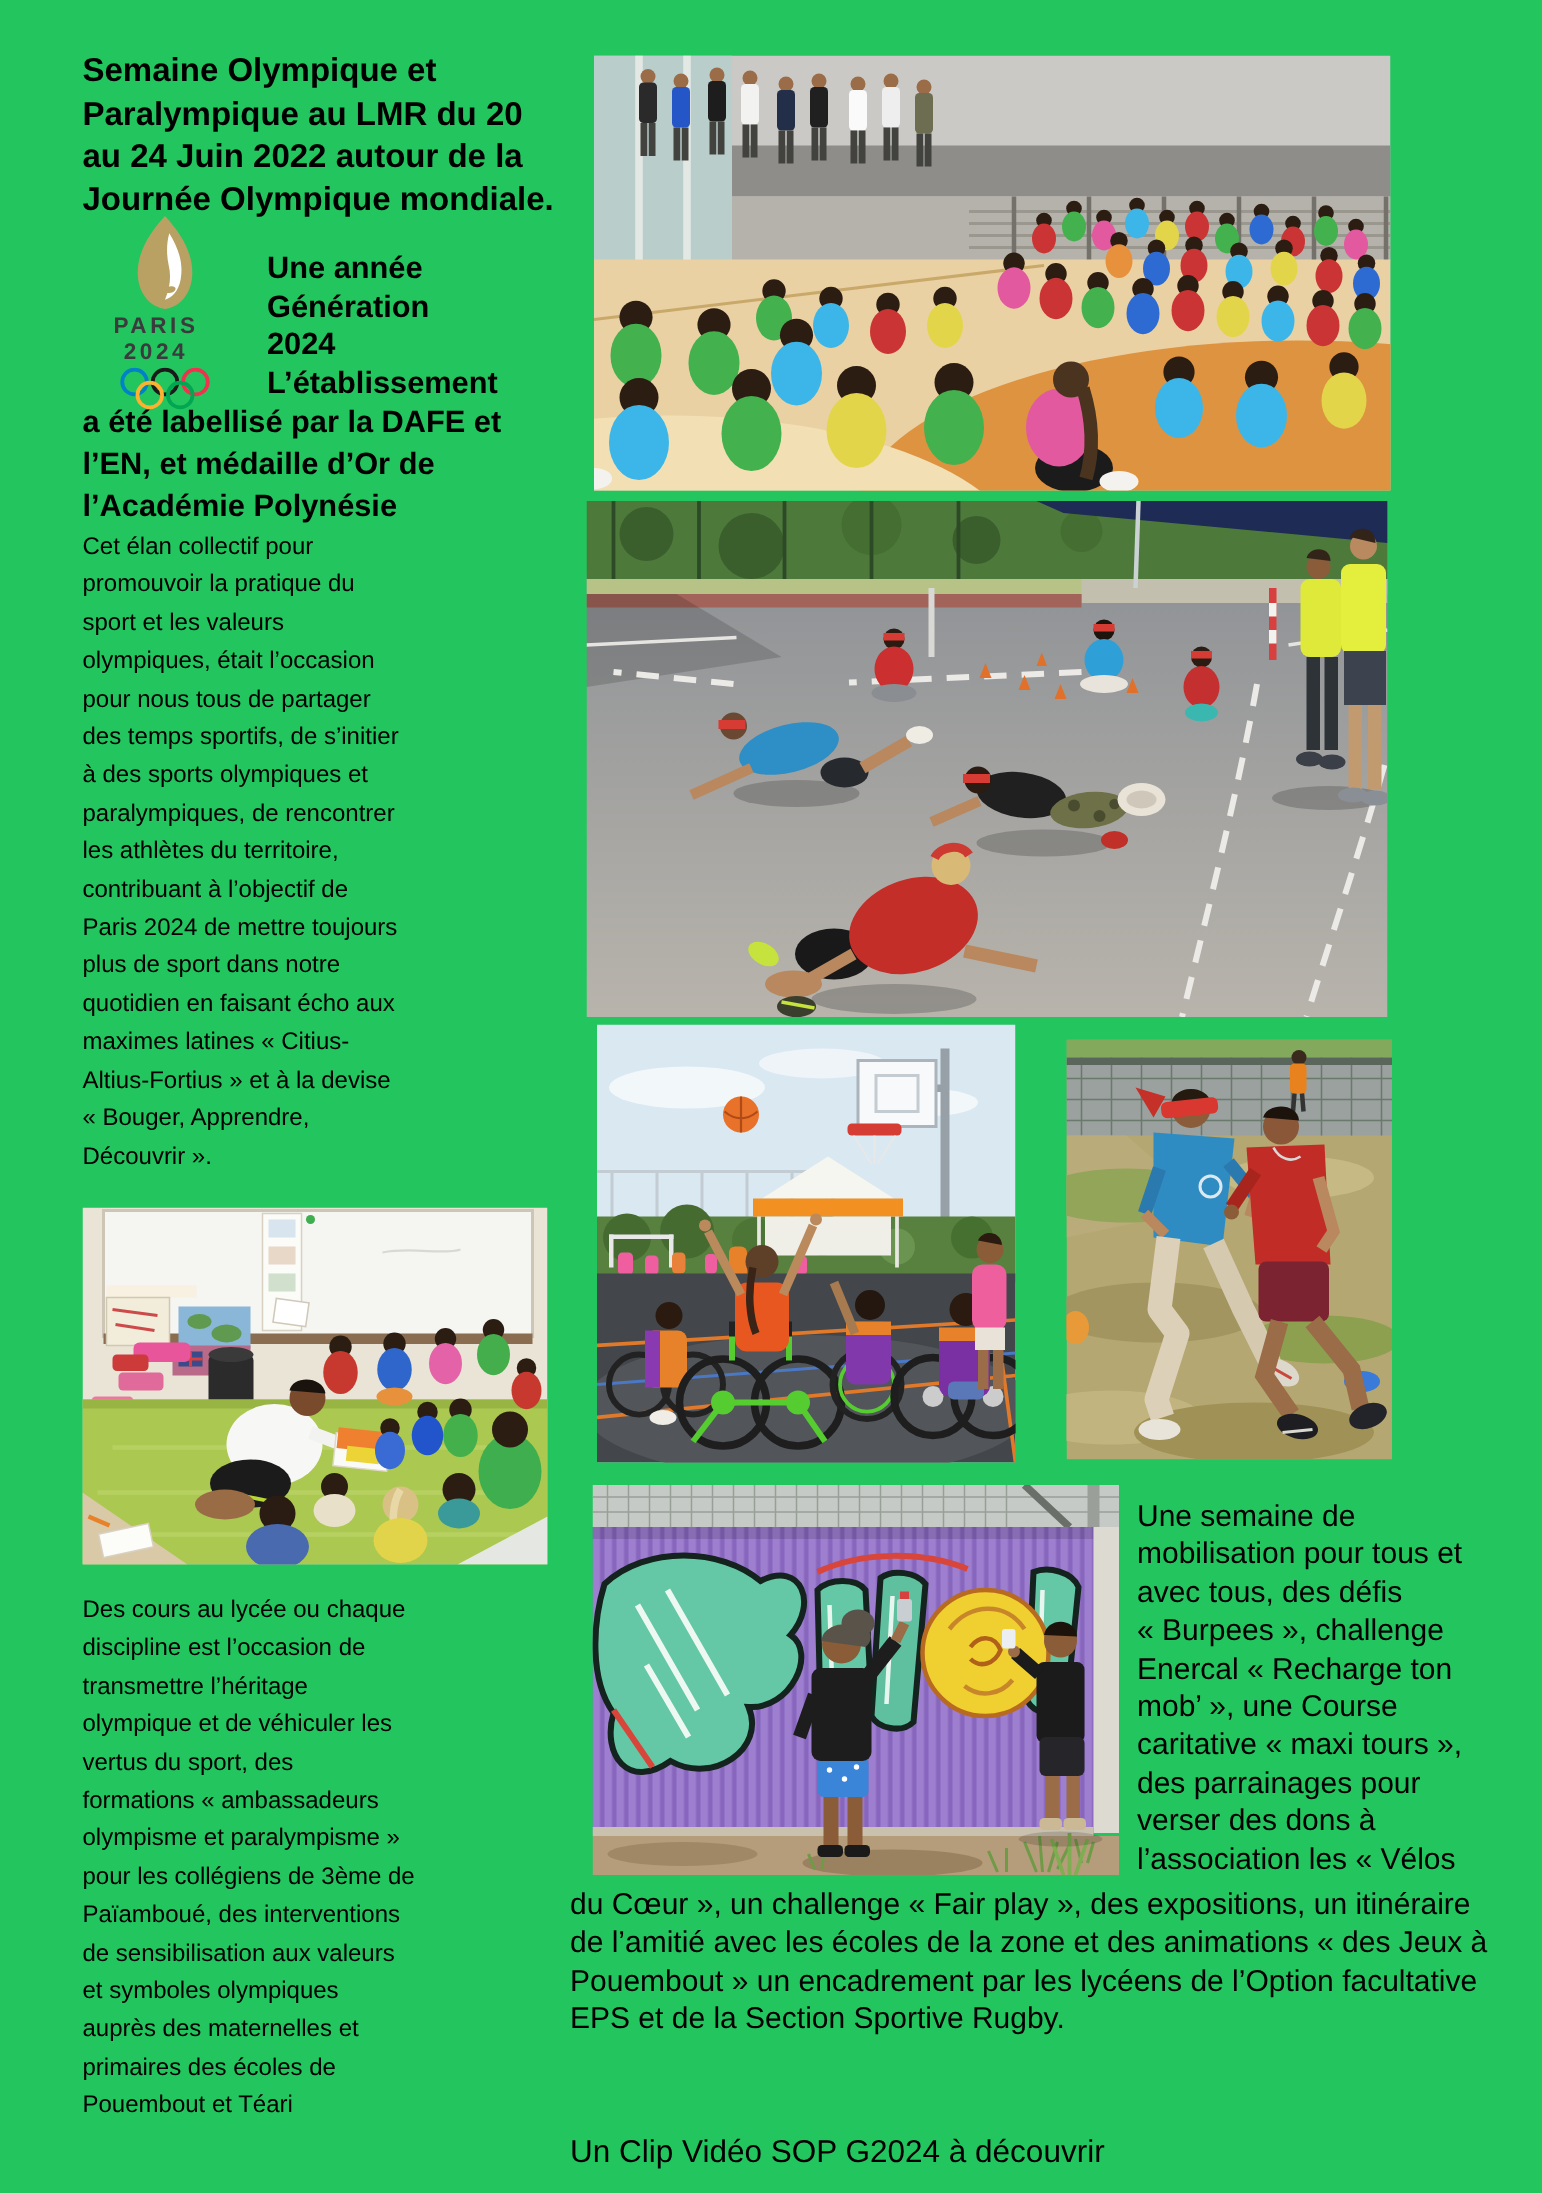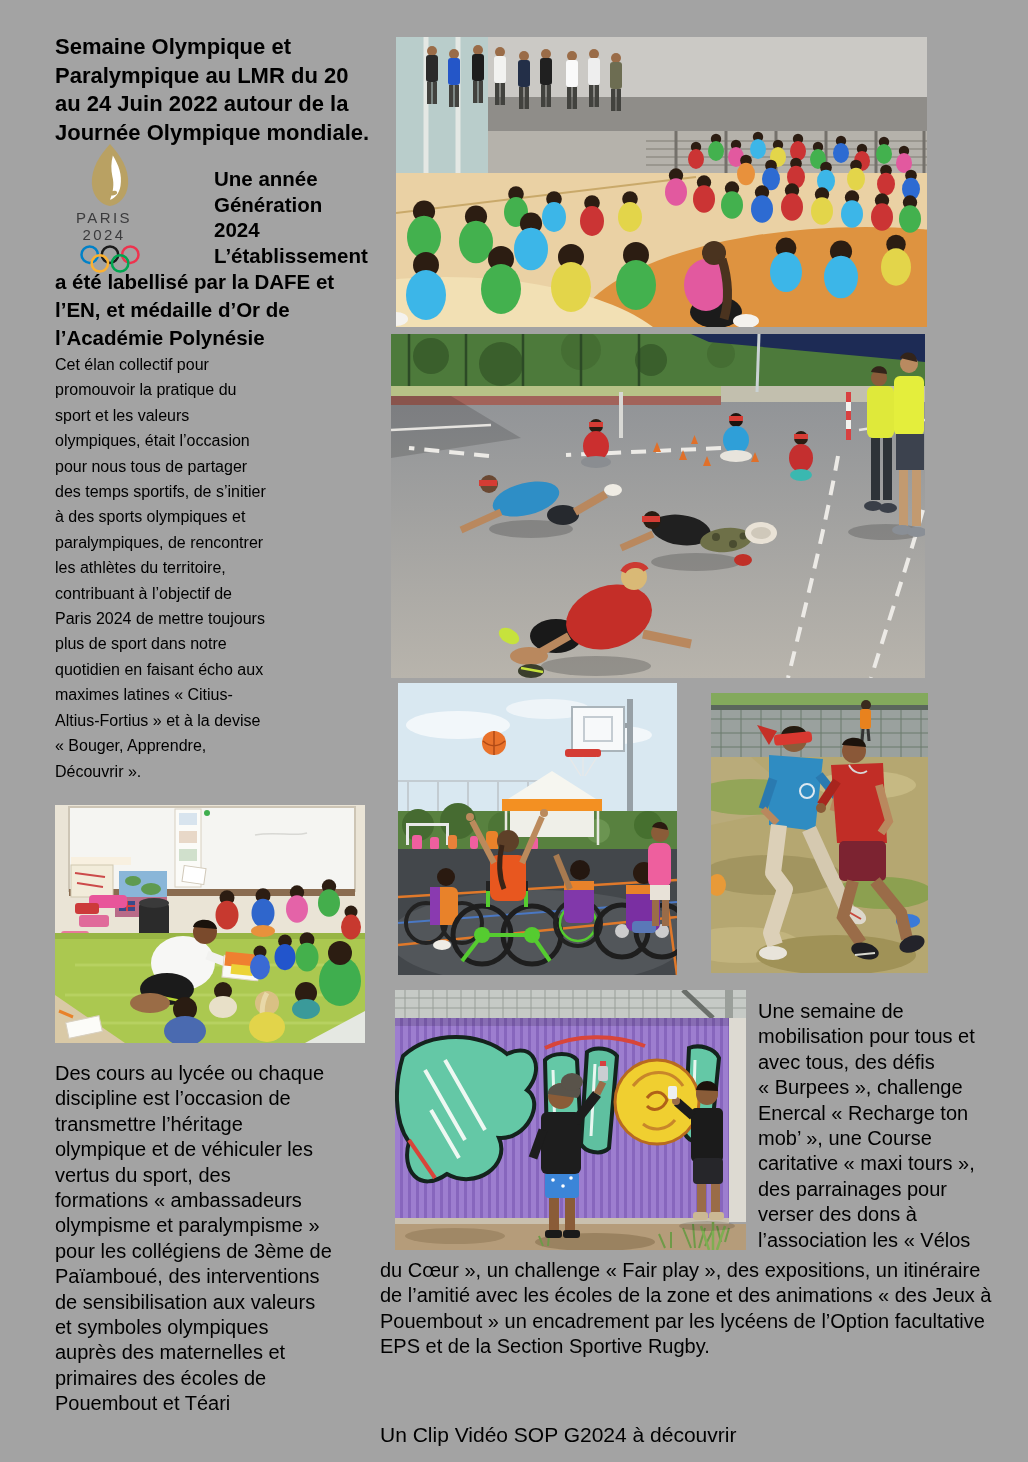--- a/index.html
+++ b/index.html
@@ -1,29 +1,29 @@
 <!DOCTYPE html>
 <html><head>
 <meta charset="utf-8">
 <style>
   html,body{margin:0;padding:0;background:#ffffff;}
-  .page{position:relative;width:1028px;height:1462px;background:#a3a3a3;overflow:hidden;
+  .page{position:relative;width:1028px;height:1462px;background:#22c55e;overflow:hidden;
         font-family:"Liberation Sans",sans-serif;color:#000;}
   .txt{position:absolute;white-space:pre-line;}
   .title{left:55px;top:33px;width:350px;font-size:22px;line-height:28.5px;font-weight:bold;}
-  .beside{left:178px;top:166px;width:215px;font-size:20.5px;line-height:25.6px;font-weight:bold;margin-left:36px;}
+  .beside{left:178px;top:166px;width:215px;font-size:20.5px;line-height:25.6px;font-weight:bold;}
   .label{left:55px;top:268px;width:345px;font-size:20.5px;line-height:28px;font-weight:bold;}
   .intro{left:55px;top:352px;width:348px;font-size:16px;line-height:25.4px;}
-  .courses{left:55px;top:1061px;width:348px;font-size:20px;line-height:25.4px;}
+  .courses{left:55px;top:1061px;width:348px;font-size:16px;line-height:25.4px;}
   .week{left:758px;top:999px;width:245px;font-size:20px;line-height:25.4px;}
   .weekcont{left:380px;top:1258px;width:630px;font-size:20px;line-height:25.4px;}
   .clip{left:380px;top:1398px;width:620px;font-size:21px;margin-top:25px;}
   .logo{position:absolute;left:55px;top:144px;width:110px;text-align:center;}
   .logo svg{display:block;margin:0 auto;}
-  .wordmark{font-size:15px;font-weight:normal;letter-spacing:2.4px;color:#3b3b3d;margin:3px 12px 2px 0;}
+  .wordmark{font-size:15px;font-weight:bold;letter-spacing:2.4px;color:#3b3b3d;margin:3px 12px 2px 0;}
   .photo{position:absolute;display:block;}
 </style>
 </head>
 <body>
 
 <div class="page">
 
   <div class="txt title">Semaine Olympique et
 Paralympique au LMR du 20
 au 24 Juin 2022 autour de la

